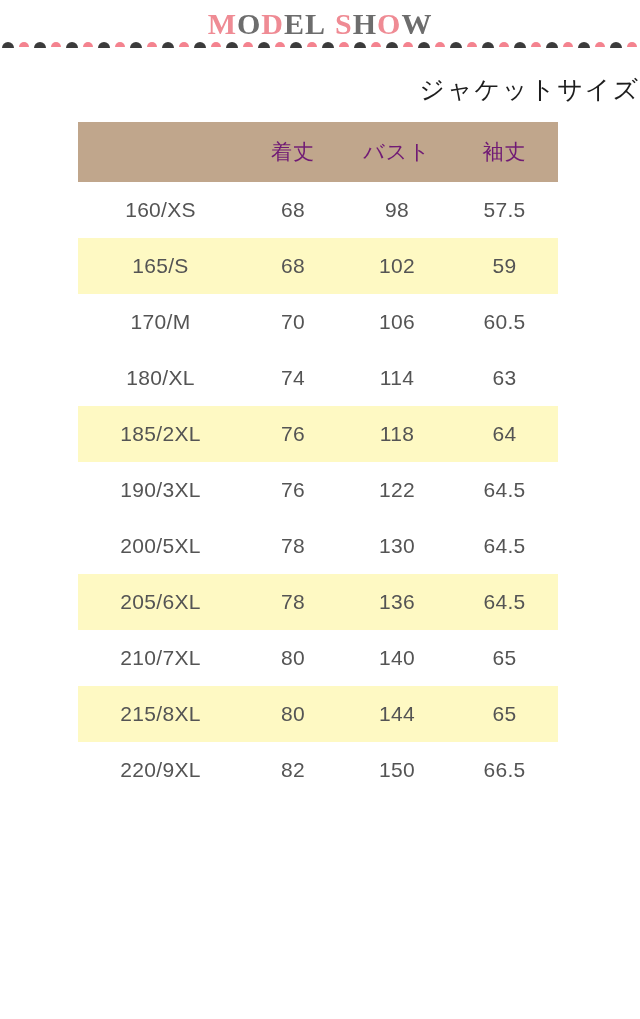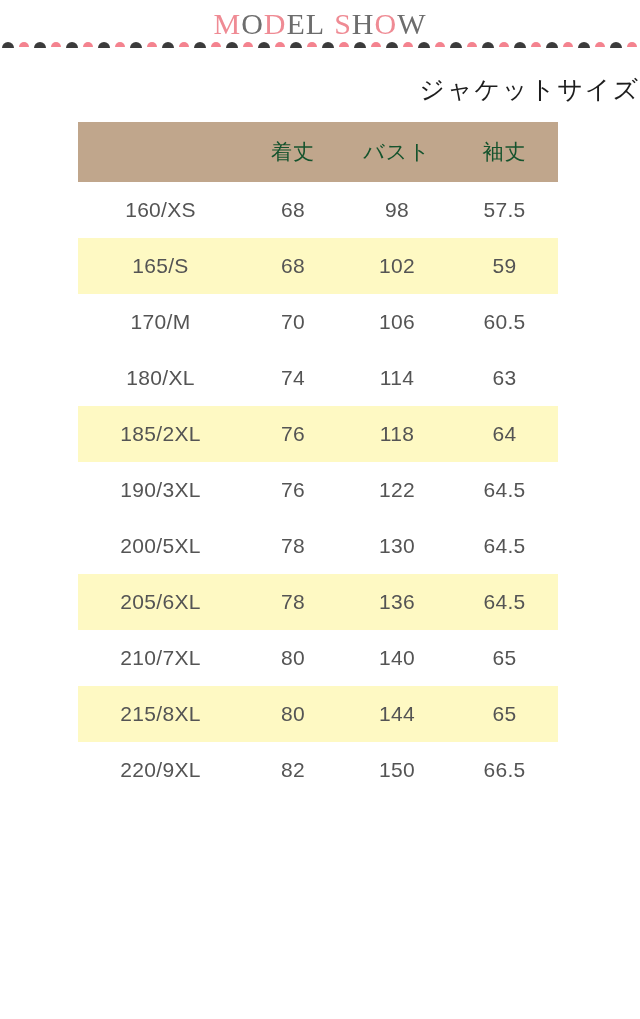--- a/index.html
+++ b/index.html
@@ -13,20 +13,21 @@
     font-family: "Liberation Sans", sans-serif;
     overflow: hidden;
     position: relative;
   }
 
   
   .banner {
     position: relative;
     width: 640px;
     height: 58px;
+    font-weight: bold;
   }
   .banner-title {
     position: absolute;
     top: 6px;
     left: 0;
     width: 640px;
     text-align: center;
     font-family: "Liberation Serif", serif;
     font-size: 30px;
     letter-spacing: 1px;
@@ -98,21 +99,21 @@
     table-layout: fixed;
   }
   table.size-table col.c0 { width: 165px; }
   table.size-table col.c1 { width: 100px; }
   table.size-table col.c2 { width: 108px; }
   table.size-table col.c3 { width: 107px; }
 
   table.size-table thead th {
     background: #c0a68c;
     height: 60px;
-    color: #14532d;
+    color: #701a75;
     font-size: 21px;
     font-weight: 400;
     text-align: center;
     letter-spacing: 1px;
     padding: 0;
   }
   table.size-table tbody td {
     height: 56px;
     text-align: center;
     font-size: 21px;

